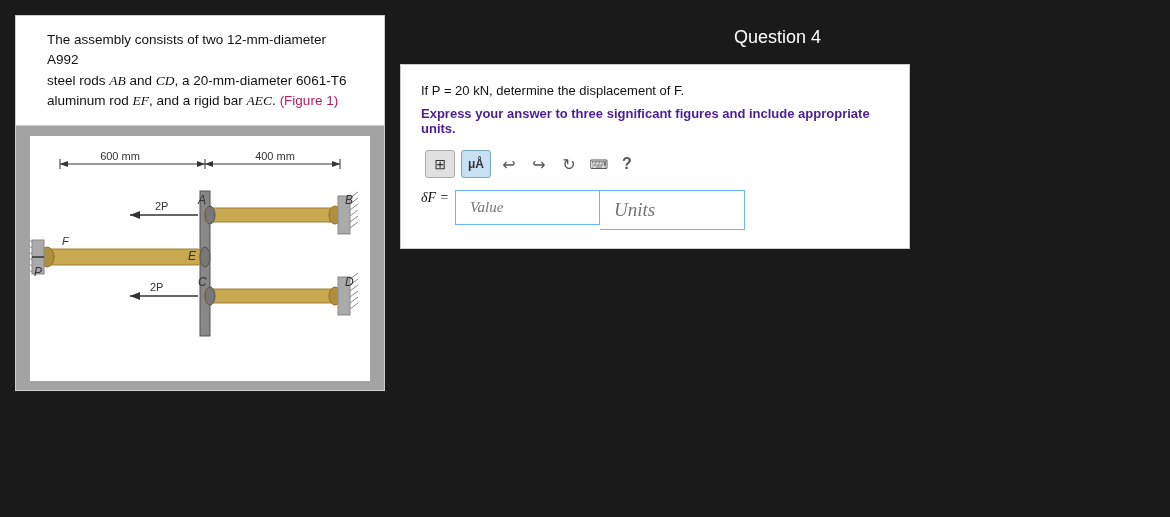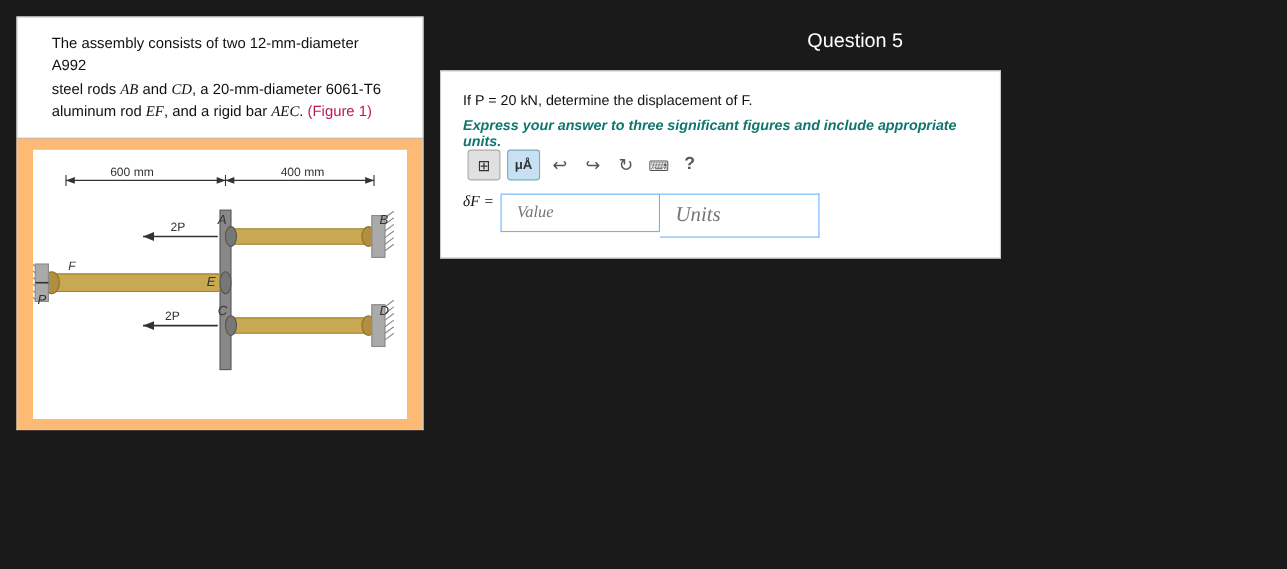--- a/index.html
+++ b/index.html
@@ -37,21 +37,21 @@
       font-style: italic;
       font-family: "Times New Roman", serif;
     }
 
     .problem-text-box a {
       color: #be185d;
       text-decoration: none;
     }
 
     .figure-box {
-      background: #fdba74;
+      background: #a3a3a3;
       border: 1px solid #ccc;
       border-top: none;
       width: 370px;
       height: 265px;
       display: flex;
       align-items: center;
       justify-content: center;
       overflow: hidden;
     }
 
@@ -86,22 +86,22 @@
 
     .question-prompt {
       font-size: 13px;
       color: #111;
       margin-bottom: 8px;
     }
 
     .question-instruction {
       font-size: 13px;
       font-weight: bold;
-      color: #0f766e;
-      font-style: italic;
+      color: #4c1d95;
+      margin-bottom: 14px;
     }
 
     .toolbar {
       display: flex;
       align-items: center;
       gap: 6px;
       margin-bottom: 12px;
       padding-left: 4px;
     }
 
@@ -273,21 +273,21 @@
       <text x="120" y="155" font-size="11" fill="#333">2P</text>
 
       <ellipse cx="180" cy="79" rx="5" ry="9" fill="#777" stroke="#555" stroke-width="1"></ellipse>
       <ellipse cx="180" cy="160" rx="5" ry="9" fill="#777" stroke="#555" stroke-width="1"></ellipse>
       <ellipse cx="175" cy="121" rx="5" ry="10" fill="#777" stroke="#555" stroke-width="1"></ellipse>
     </svg>
   </div>
 </div>
 
 <div class="right-panel">
-  <div class="question-title">Question 5</div>
+  <div class="question-title">Question 4</div>
 
   <div class="question-card">
     <div class="question-prompt">If P = 20 kN, determine the displacement of F.</div>
     <div class="question-instruction">Express your answer to three significant figures and include appropriate units.</div>
 
     <div class="toolbar">
       <button class="toolbar-btn" title="Matrix">
         <span style="font-size:14px;">⊞</span>
       </button>
       <button class="toolbar-btn mu" title="Units">

